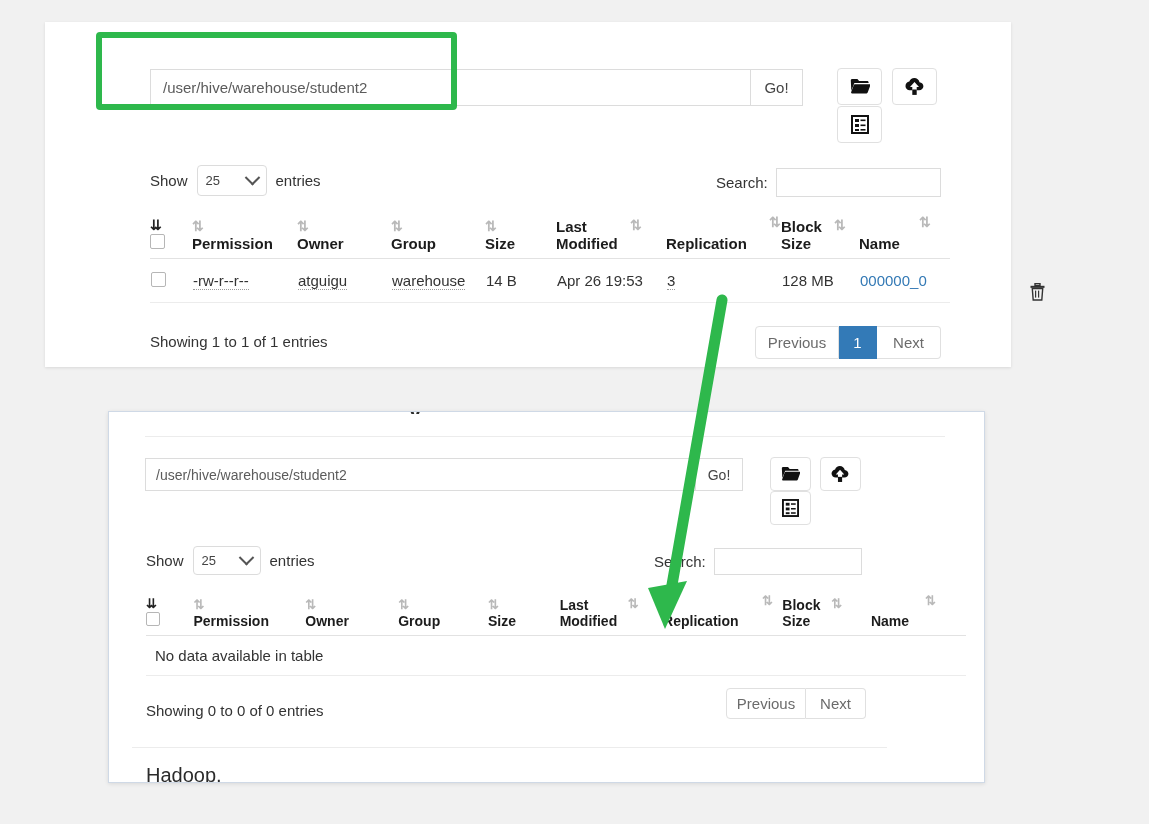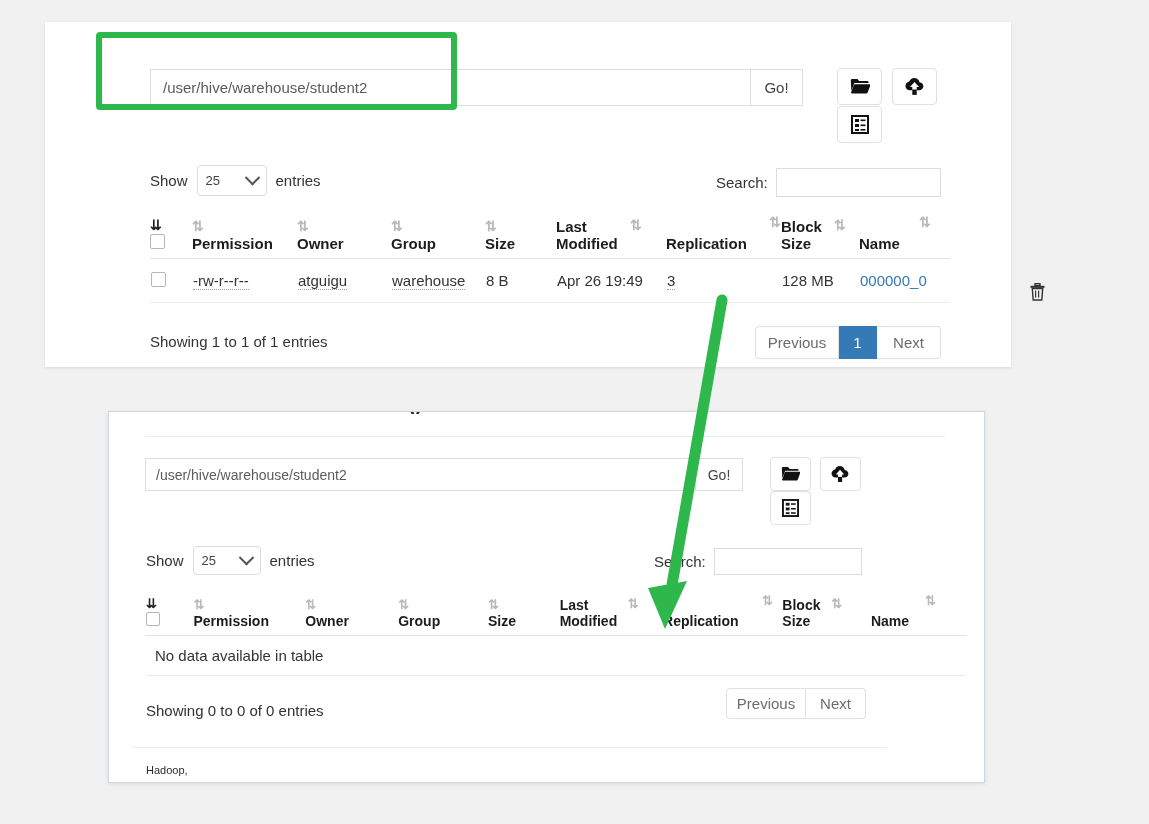--- a/index.html
+++ b/index.html
@@ -304,22 +304,22 @@
           </td>
           <td>
             <span class="dotted">-rw-r--r--</span>
           </td>
           <td>
             <span class="dotted">atguigu</span>
           </td>
           <td>
             <span class="dotted">warehouse</span>
           </td>
-          <td>8 B</td>
-          <td>Apr 26 19:49</td>
+          <td>14 B</td>
+          <td>Apr 26 19:53</td>
           <td>
             <span class="dotted">3</span>
           </td>
           <td>128 MB</td>
           <td>
             <a class="bluelink">000000_0</a>
           </td>
         </tr>
       </tbody>
     </table>
@@ -459,21 +459,21 @@
     </table>
 
     <div class="tfoot-info" style="left:37px; top:290px; font-size:15px;">Showing 0 to 0 of 0 entries</div>
 
     <div class="pager" style="left:617px; top:276px;">
       <div class="pg first" style="width:80px; height:31px; font-size:15px;">Previous</div>
       <div class="pg last" style="width:60px; height:31px; font-size:15px;">Next</div>
     </div>
 
     <div class="hr-line" style="left:23px; top:335px; width:755px;"></div>
-    <div style="position:absolute; left:37px; top:352px; font-size:11px; color:#2b2b2b; height:18px; overflow:hidden;">Hadoop,</div>
+    <div style="position:absolute; left:37px; top:352px; font-size:20px; color:#2b2b2b; height:18px; overflow:hidden;">Hadoop,</div>
   </div>
 
   <svg class="arrow-svg" viewBox="0 0 1149 824">
     <line x1="722" y1="300" x2="669" y2="602" stroke="#2eb84c" stroke-width="11" stroke-linecap="round"></line>
     <polygon points="648,588 687,581 665,629" fill="#2eb84c"></polygon>
   </svg>
 
 </div>
 
 </body></html>

